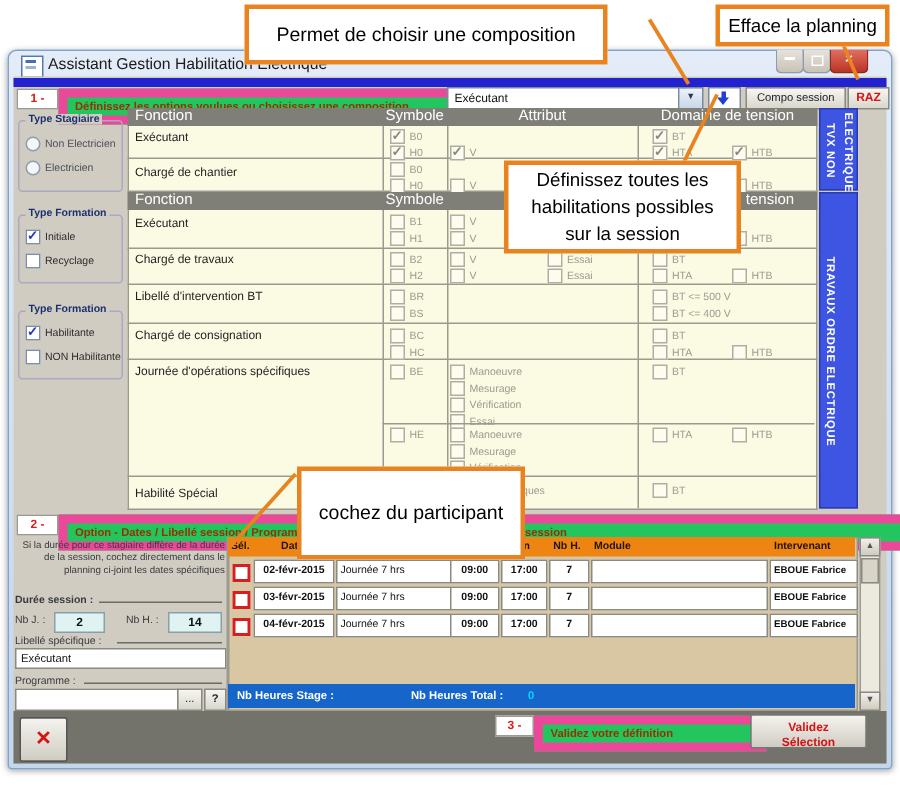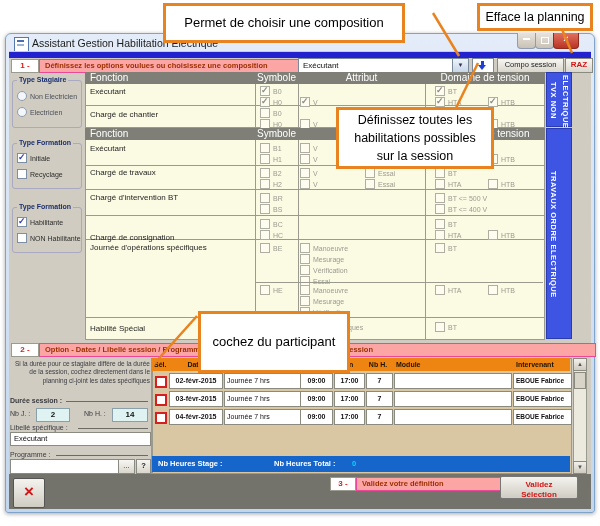--- a/index.html
+++ b/index.html
@@ -13,21 +13,21 @@
   .appicon::after{content:"";position:absolute;left:2px;top:2px;width:7px;height:2px;background:#4A6FB0;box-shadow:0 4px 0 #9AB4D8;}
   .winbtn{top:33px;height:15px;border:1px solid #8E9BB0;border-top:none;border-radius:0 0 4px 4px;
     background:linear-gradient(#E7E3DC,#C9C2B6);text-align:center;line-height:13px;font-size:9px;color:#fff;cursor:pointer;}
   .winbtn .sq{display:inline-block;width:6px;height:5px;border:1px solid #fff;margin-top:4px;}
   .winbtn .mn{display:inline-block;width:7px;height:2px;background:#fff;margin-bottom:2px;}
   .close{background:linear-gradient(#E2705F,#B93425);border-color:#8F2A1E;color:#fff;font-weight:bold;}
   .content{left:9px;top:51px;width:582px;height:458px;background:#D0CCC1;}
   .bluebar{left:9px;top:52px;width:582px;height:6px;background:#2222CF;}
   
   .secnum{background:#fff;border:1px solid #9a9a8f;color:#E01818;font-weight:bold;font-size:8px;text-align:center;line-height:12px;}
-  .secbar{background:#fca5a5;border:1px solid #ec4899;color:#9C2F00;font-weight:bold;font-size:7.5px;line-height:11px;padding-left:5px;white-space:nowrap;overflow:hidden;}
+  .secbar{background:#22c55e;border:6px solid #ec4899;color:#9C2F00;font-weight:bold;font-size:7.5px;line-height:11px;padding-left:5px;white-space:nowrap;overflow:hidden;}
   
   .btn{background:linear-gradient(#F7F6F2,#D9D6CC);border:1px solid #8a8a80;font-size:7.5px;text-align:center;color:#222;cursor:pointer;}
   .combo{background:#fff;border:1px solid #7a8a9a;font-size:8px;line-height:13px;padding-left:4px;color:#111;}
   .ddbtn{background:linear-gradient(#EDF3FA,#C8D6E8);border:1px solid #7a8a9a;text-align:center;font-size:6px;color:#335;line-height:13px;}
   .bluearrow{background:#fff;border:1px solid #7a8a9a;cursor:pointer;}
   .bluearrow::before{content:"";position:absolute;left:8px;top:2px;width:3px;height:5px;background:#1F3FD8;}
   .bluearrow::after{content:"";position:absolute;left:5px;top:6px;border-left:4.5px solid transparent;border-right:4.5px solid transparent;border-top:5px solid #1F3FD8;}
   
   .grp{border:1px solid #A9A9C2;border-radius:3px;}
   .grptitle{position:absolute;left:4px;top:-5px;background:#D0CCC1;padding:0 2px;font-size:7px;font-weight:bold;color:#1c2f6e;white-space:nowrap;}
@@ -197,22 +197,22 @@
 
   <div class="abs trow" style="left:85px;top:140px;width:458px;height:25px;"></div>
   <div class="abs trow" style="left:85px;top:166px;width:458px;height:23px;"></div>
   <div class="abs trow" style="left:85px;top:190px;width:458px;height:25px;"></div>
   <div class="abs trow" style="left:85px;top:216px;width:458px;height:23px;"></div>
   <div class="abs trow" style="left:85px;top:240px;width:458px;height:77px;"></div>
   <div class="abs trow" style="left:85px;top:318px;width:458px;height:21px;"></div>
 
   <span class="fnlabel" style="left:90px;top:144px;">Exécutant</span>
   <span class="fnlabel" style="left:90px;top:168px;">Chargé de travaux</span>
-  <span class="fnlabel" style="left:90px;top:193px;">Chargé d'intervention BT</span>
-  <span class="fnlabel" style="left:90px;top:233px;">Chargé de consignation</span>
+  <span class="fnlabel" style="left:90px;top:193px;">Libellé d'intervention BT</span>
+  <span class="fnlabel" style="left:90px;top:219px;">Chargé de consignation</span>
   <span class="fnlabel" style="left:90px;top:243px;">Journée d'opérations spécifiques</span>
   <span class="fnlabel" style="left:90px;top:324px;">Habilité Spécial</span>
 
   <span class="ck" style="left:260px;top:143px;">
       <span class="bx"></span>
       <span>B1</span>
     </span>
   <span class="ck" style="left:300px;top:143px;">
       <span class="bx"></span>
       <span>V</span>

